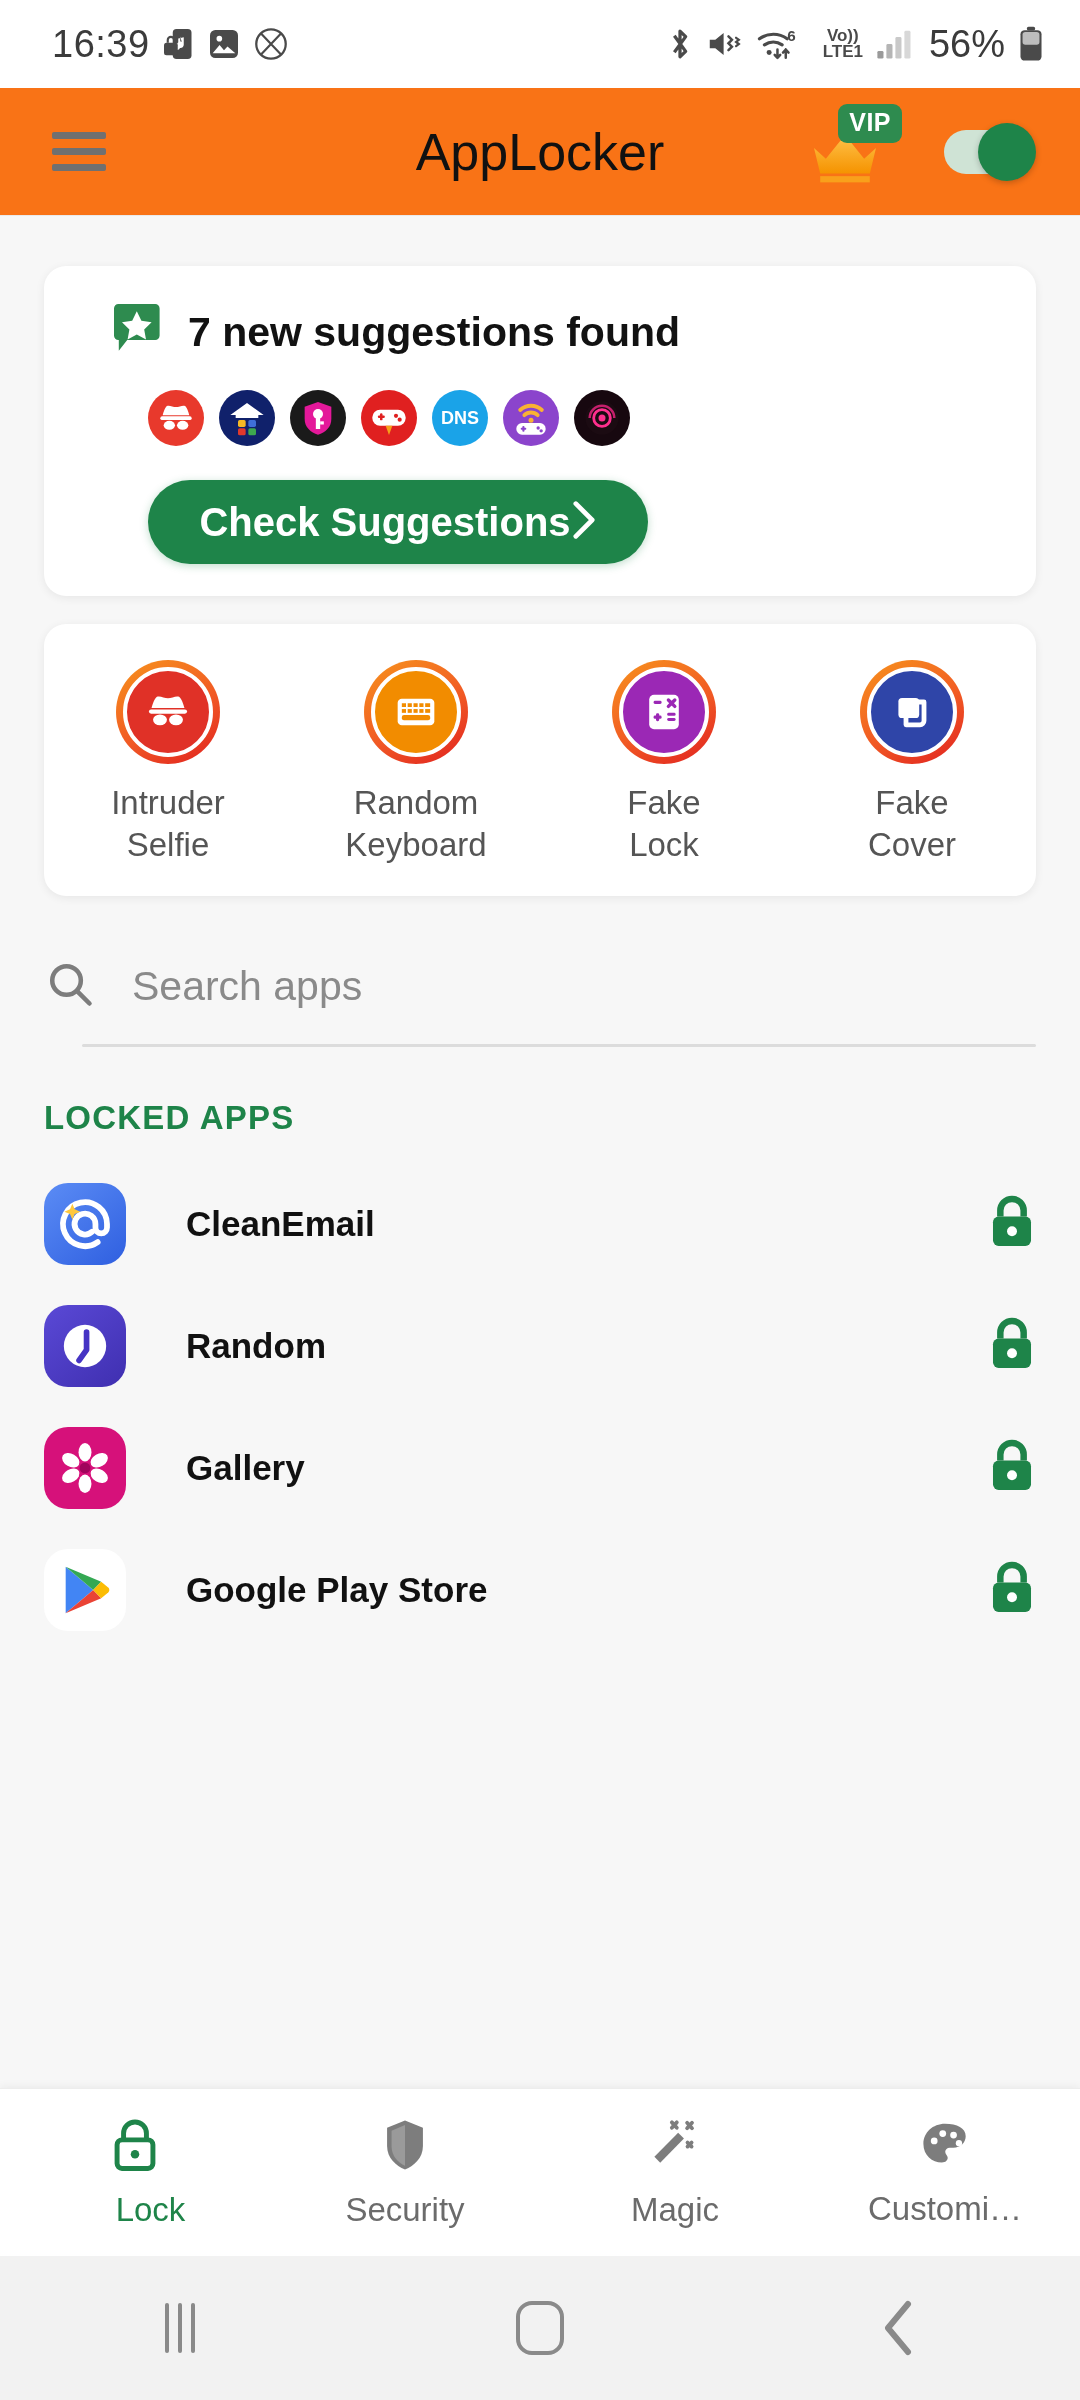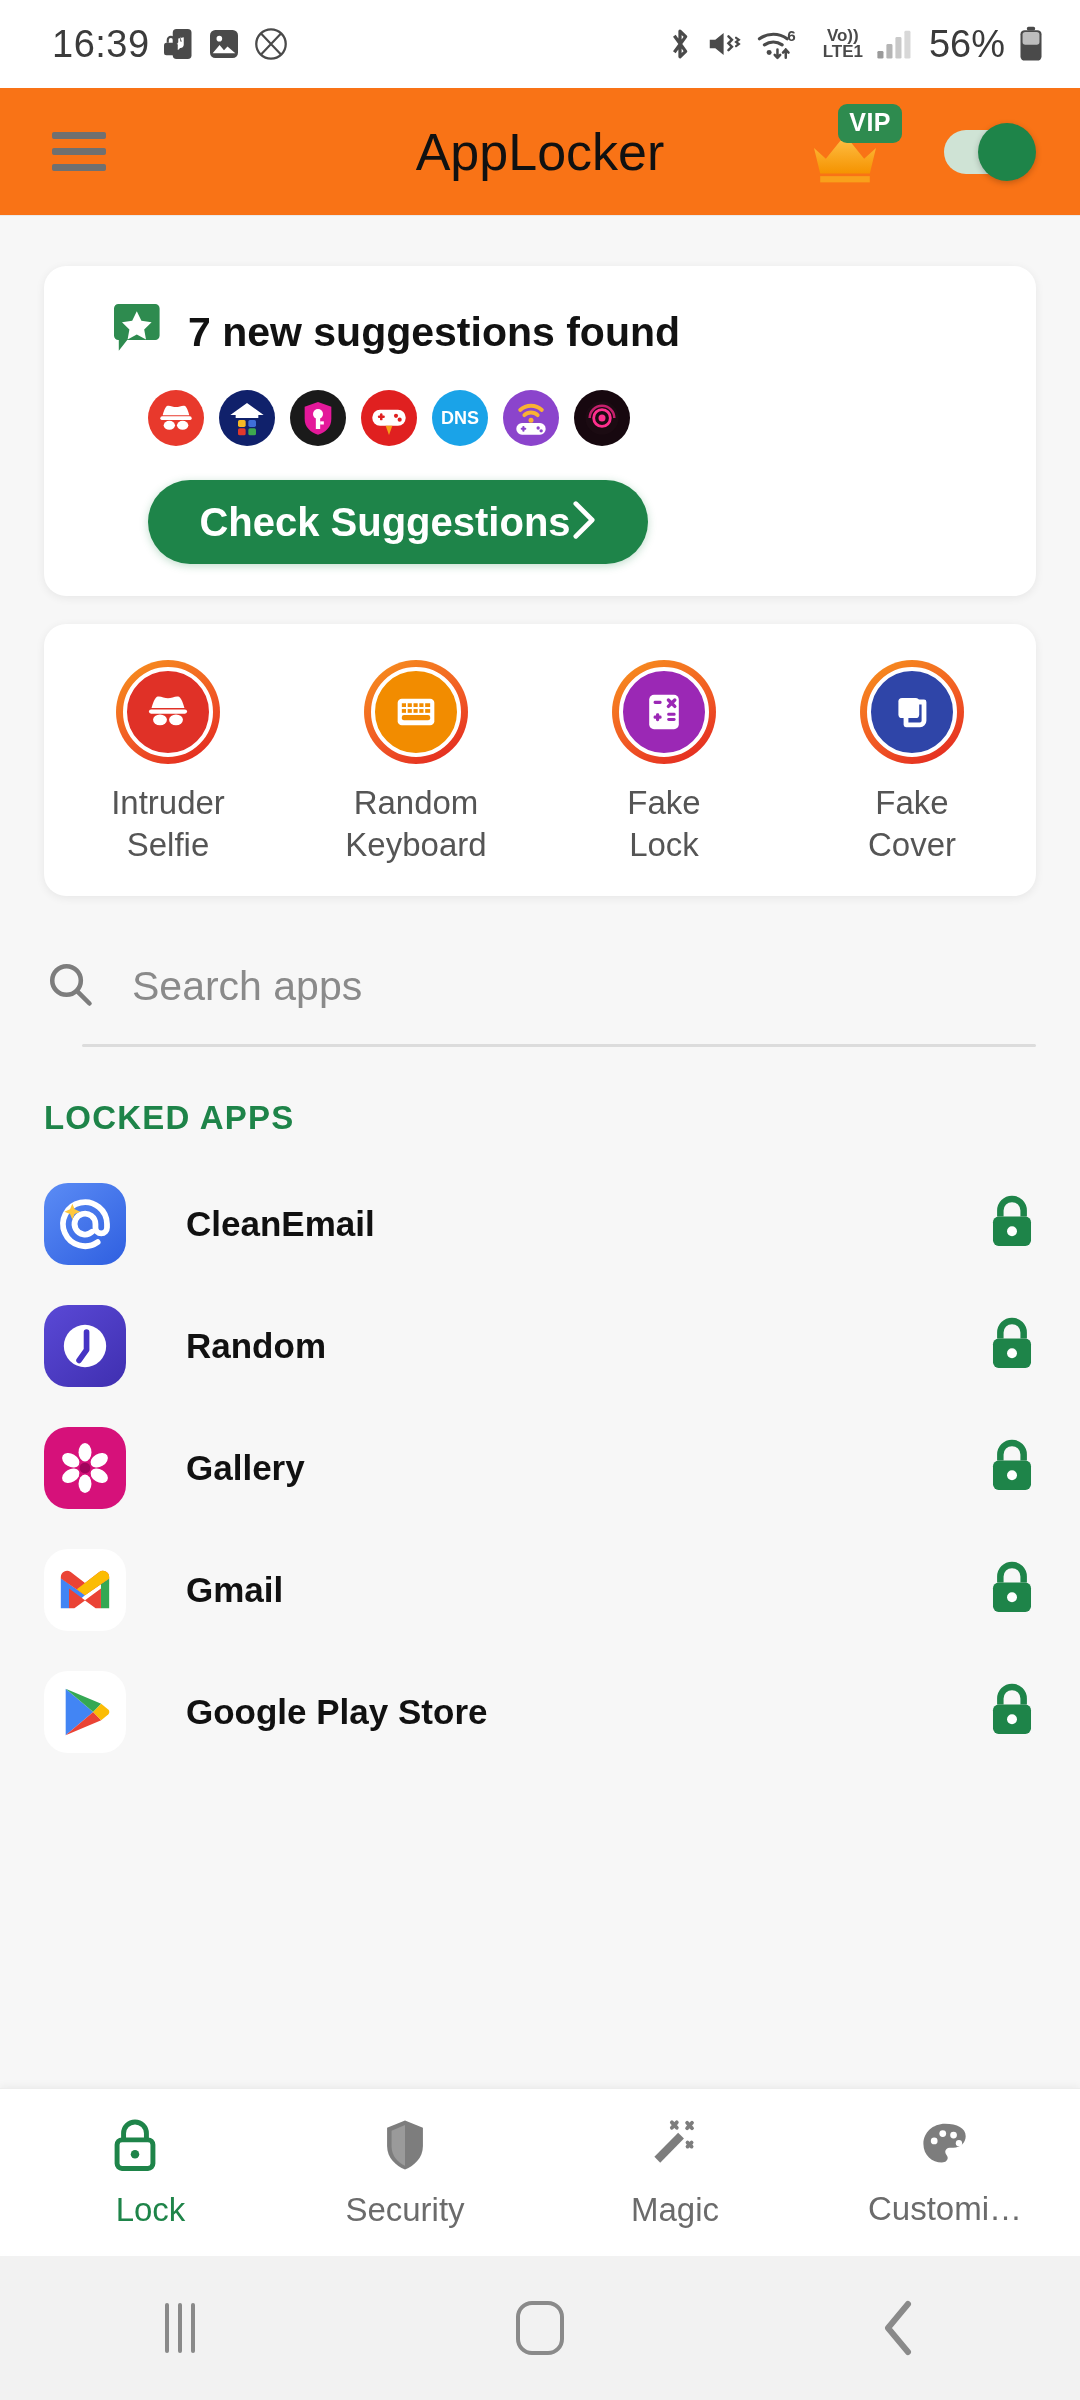--- a/index.html
+++ b/index.html
@@ -452,41 +452,20 @@
         <span class="app-name">Gallery</span>
         <span class="app-lock">
           <svg width="48" height="54" viewBox="0 0 22 25">
               <path d="M5.6 10V7.2a5.4 5.4 0 0 1 10.8 0V10" fill="none" stroke="#1e8449" stroke-width="3"></path>
               <rect x="2.2" y="10" width="17.6" height="13.6" rx="2.6" fill="#1e8449"></rect>
               <circle cx="11" cy="16.8" r="2.3" fill="#fff"></circle>
             </svg>
         </span>
       </div>
 
-      <div class="app-row">
-        <span class="app-icon" style="background:#fff">
-          <svg width="58" height="58" viewBox="0 0 24 20">
-              <path d="M2 17.6V5.2L12 12 22 5.2v12.4h-3.4V9.4L12 14.2 5.4 9.4v8.2z" fill="#fff"></path>
-              <path d="M2 17.6V5.2l3.4 2.3v10.1z" fill="#4285f4"></path>
-              <path d="M18.6 17.6V7.5L22 5.2v12.4z" fill="#34a853"></path>
-              <path d="M2 5.2 5.4 7.5 12 12.2 5.4 17.6V9.4L2 5.2z" fill="#4285f4"></path>
-              <path d="M2 4.6a2.6 2.6 0 0 1 4.1-2.1L12 7.1l5.9-4.6A2.6 2.6 0 0 1 22 4.6v.6L12 12.2 2 5.2z" fill="#ea4335"></path>
-              <path d="M22 4.6v.6L12 12.2 8.6 9.7 17.9 2.5A2.6 2.6 0 0 1 22 4.6z" fill="#fbbc04"></path>
-              <path d="M5.4 9.4 12 14.2l6.6-4.8v8.2h-2.2l-4.4-3.3-4.4 3.3H5.4z" fill="#ea4335"></path>
-            </svg>
-        </span>
-        <span class="app-name">Gmail</span>
-        <span class="app-lock">
-          <svg width="48" height="54" viewBox="0 0 22 25">
-              <path d="M5.6 10V7.2a5.4 5.4 0 0 1 10.8 0V10" fill="none" stroke="#1e8449" stroke-width="3"></path>
-              <rect x="2.2" y="10" width="17.6" height="13.6" rx="2.6" fill="#1e8449"></rect>
-              <circle cx="11" cy="16.8" r="2.3" fill="#fff"></circle>
-            </svg>
-        </span>
-      </div>
 
       <div class="app-row">
         <span class="app-icon" style="background:#fff">
           <svg width="58" height="58" viewBox="0 0 24 24">
               <path d="M4 2.4 15.4 12 4 21.6z" fill="#4285f4"></path>
               <path d="M4 2.4 15.4 12l3.3-3.4z" fill="#34a853"></path>
               <path d="M4 21.6 15.4 12l3.3 3.4z" fill="#ea4335"></path>
               <path d="M18.7 8.6 15.4 12l3.3 3.4 2.9-2.4a1.3 1.3 0 0 0 0-2z" fill="#fbbc04"></path>
             </svg>
         </span>

